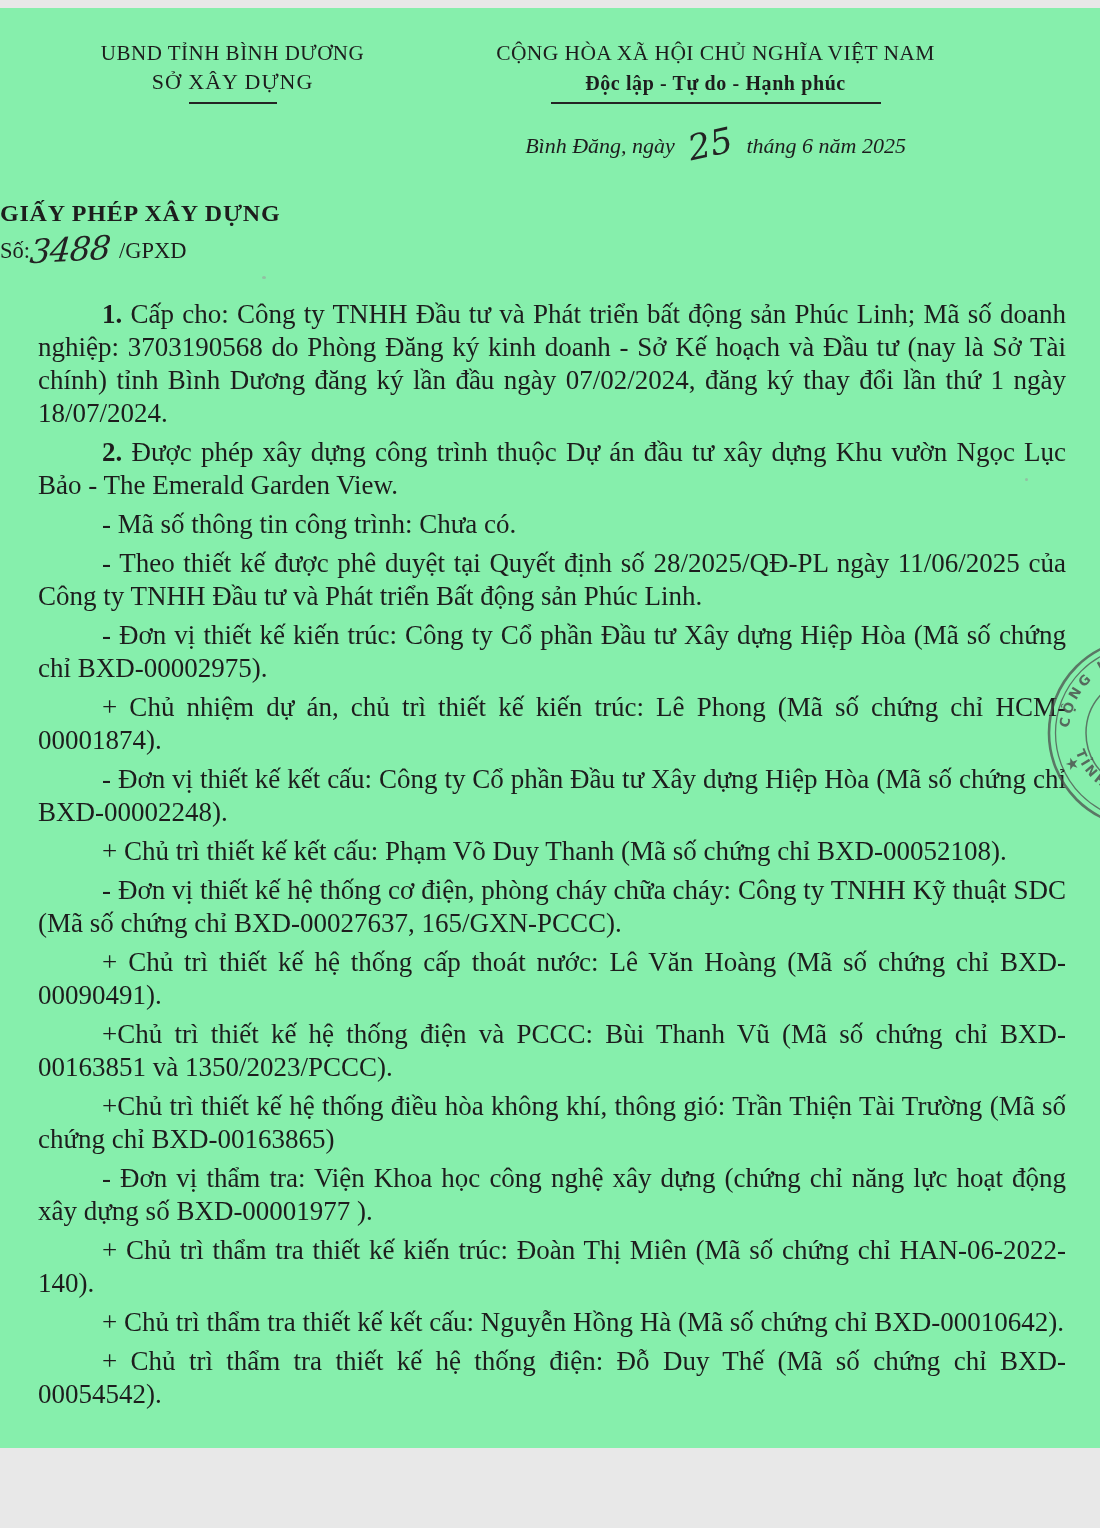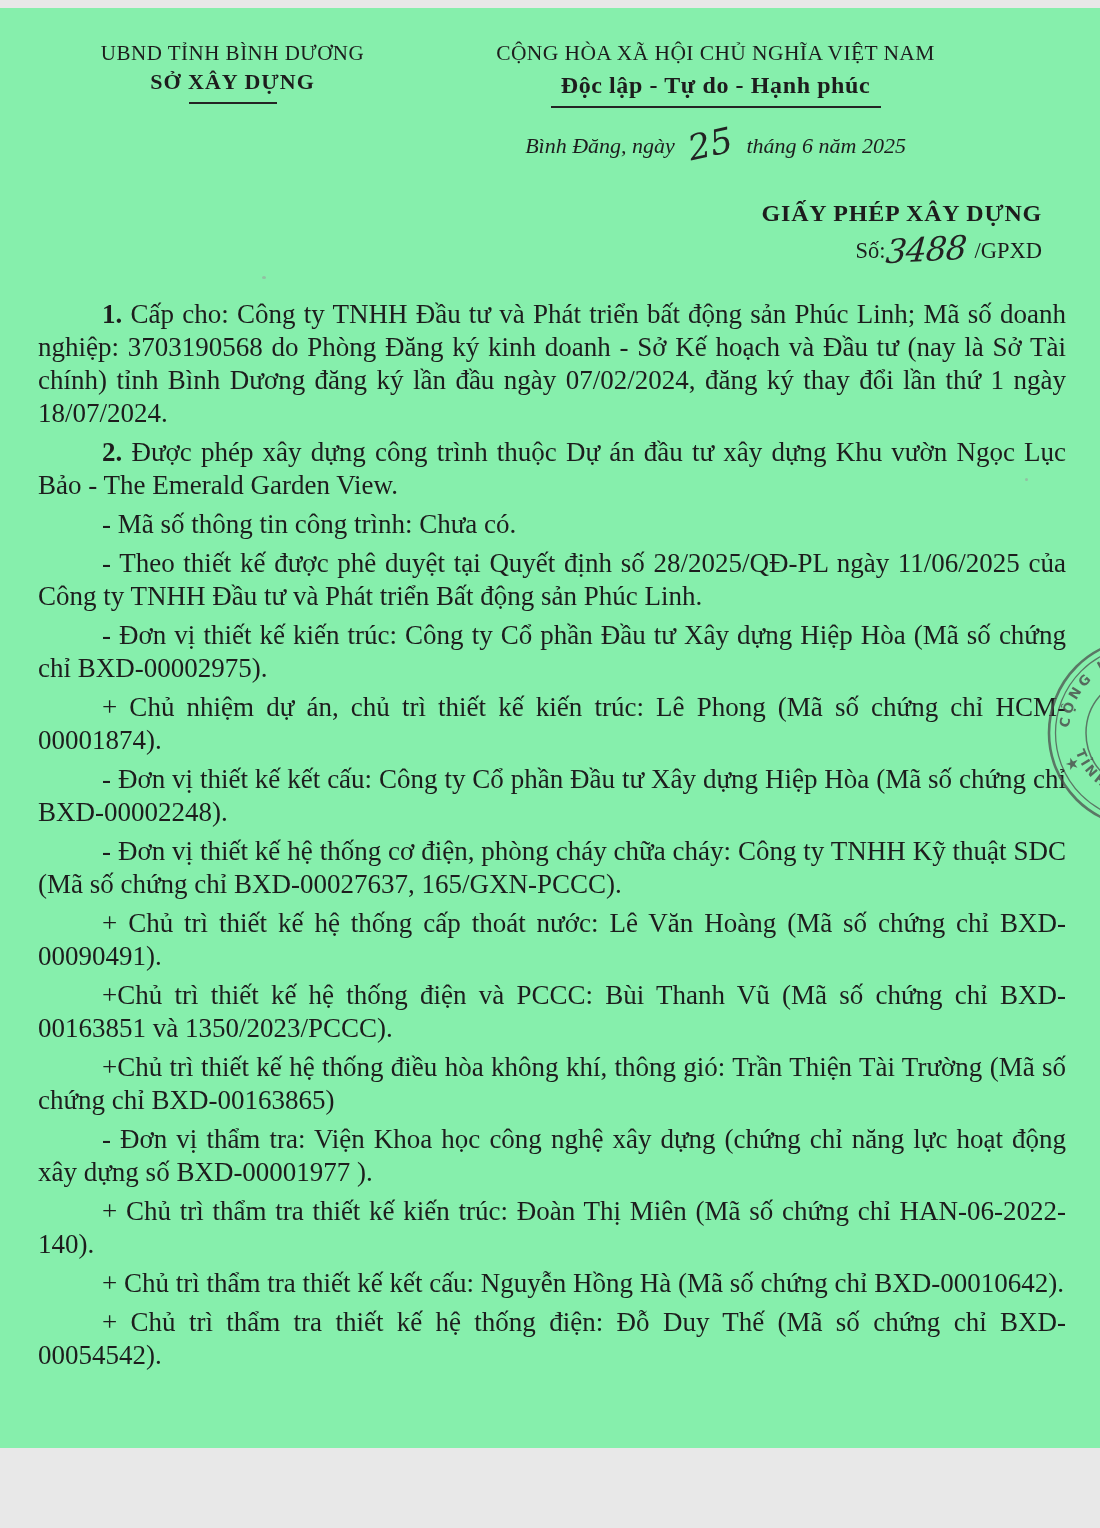--- a/index.html
+++ b/index.html
@@ -10,41 +10,41 @@
     background:#86efac;
     overflow:hidden;
     color:#1d1d1d;
     font-family:"Liberation Serif", serif;
   }
   
   .header-left{
     position:absolute;top:33px;left:60px;width:345px;text-align:center;
   }
   .header-left .l1{font-size:21px;letter-spacing:.5px;white-space:nowrap;}
-  .header-left .l2{font-size:22px;font-weight:bold;letter-spacing:1px;margin-top:3px;}
+  .header-left .l2{font-size:22px;font-weight:normal;letter-spacing:1px;margin-top:3px;}
   .rule-left{width:88px;border-top:2.2px solid #242424;margin:7px auto 0;}
   .header-right{
     position:absolute;top:33px;left:428px;width:575px;text-align:center;
   }
   .header-right .l1{font-size:21.5px;font-weight:normal;letter-spacing:.4px;white-space:nowrap;}
-  .header-right .l2{font-size:24px;font-weight:bold;letter-spacing:.6px;margin-top:6px;}
+  .header-right .l2{font-size:20px;font-weight:bold;letter-spacing:.6px;margin-top:6px;}
   .rule-right{width:330px;border-top:2.2px solid #242424;margin:7px auto 0;}
   
   .dateline{
     position:absolute;top:116px;left:428px;width:575px;text-align:center;
     font-style:italic;font-size:22px;white-space:nowrap;
   }
   .handw{
     display:inline-block;font-family:"DejaVu Serif", serif;font-style:italic;
     color:#232323;line-height:1;
   }
   .handw.day{font-size:35px;transform:rotate(-12deg);margin:0 8px;position:relative;top:3px;}
   .handw.num{font-size:33px;transform:rotate(-3deg) skewX(-8deg);letter-spacing:-1px;position:relative;top:3px;margin-right:9px;}
   
-  .title-block{position:absolute;top:192px;left:0;width:1042px;text-align:right;}
+  .title-block{position:absolute;top:192px;left:0;width:1042px;text-align:left;}
   .doc-title{font-size:24px;font-weight:bold;letter-spacing:.8px;}
   .doc-number{font-size:22.5px;margin-top:3px;}
   
   .body-text{
     position:absolute;top:290px;left:38px;width:1028px;
     font-size:27px;line-height:33px;text-align:justify;
   }
   .body-text p{margin:0 0 6px;text-indent:64px;}
   .body-text b{font-weight:bold;}
   
@@ -87,20 +87,21 @@
   </div>
 
   <div class="body-text" id="paragraphs">
       <p><b>1.</b> Cấp cho: Công ty TNHH Đầu tư và Phát triển bất động sản Phúc Linh; Mã số doanh nghiệp: 3703190568 do Phòng Đăng ký kinh doanh - Sở Kế hoạch và Đầu tư (nay là Sở Tài chính) tỉnh Bình Dương đăng ký lần đầu ngày 07/02/2024, đăng ký thay đổi lần thứ 1 ngày 18/07/2024.</p>
       <p><b>2.</b> Được phép xây dựng công trình thuộc Dự án đầu tư xây dựng Khu vườn Ngọc Lục Bảo - The Emerald Garden View.</p>
       <p>- Mã số thông tin công trình: Chưa có.</p>
       <p>- Theo thiết kế được phê duyệt tại Quyết định số 28/2025/QĐ-PL ngày 11/06/2025 của Công ty TNHH Đầu tư và Phát triển Bất động sản Phúc Linh.</p>
       <p>- Đơn vị thiết kế kiến trúc: Công ty Cổ phần Đầu tư Xây dựng Hiệp Hòa (Mã số chứng chỉ BXD-00002975).</p>
       <p>+ Chủ nhiệm dự án, chủ trì thiết kế kiến trúc: Lê Phong (Mã số chứng chỉ HCM-00001874).</p>
       <p>- Đơn vị thiết kế kết cấu: Công ty Cổ phần Đầu tư Xây dựng Hiệp Hòa (Mã số chứng chỉ BXD-00002248).</p>
+      <p>+ Chủ trì thiết kế kết cấu: Phạm Võ Duy Thanh (Mã số chứng chỉ BXD-00052108).</p>
       <p>- Đơn vị thiết kế hệ thống cơ điện, phòng cháy chữa cháy: Công ty TNHH Kỹ thuật SDC (Mã số chứng chỉ BXD-00027637, 165/GXN-PCCC).</p>
       <p>+ Chủ trì thiết kế hệ thống cấp thoát nước: Lê Văn Hoàng (Mã số chứng chỉ BXD-00090491).</p>
       <p>+Chủ trì thiết kế hệ thống điện và PCCC: Bùi Thanh Vũ (Mã số chứng chỉ BXD-00163851 và 1350/2023/PCCC).</p>
       <p>+Chủ trì thiết kế hệ thống điều hòa không khí, thông gió: Trần Thiện Tài Trường (Mã số chứng chỉ BXD-00163865)</p>
       <p>- Đơn vị thẩm tra: Viện Khoa học công nghệ xây dựng (chứng chỉ năng lực hoạt động xây dựng số BXD-00001977 ).</p>
       <p>+ Chủ trì thẩm tra thiết kế kiến trúc: Đoàn Thị Miên (Mã số chứng chỉ HAN-06-2022-140).</p>
       <p>+ Chủ trì thẩm tra thiết kế kết cấu: Nguyễn Hồng Hà (Mã số chứng chỉ BXD-00010642).</p>
       <p>+ Chủ trì thẩm tra thiết kế hệ thống điện: Đỗ Duy Thế (Mã số chứng chỉ BXD-00054542).</p>
     </div>
 

